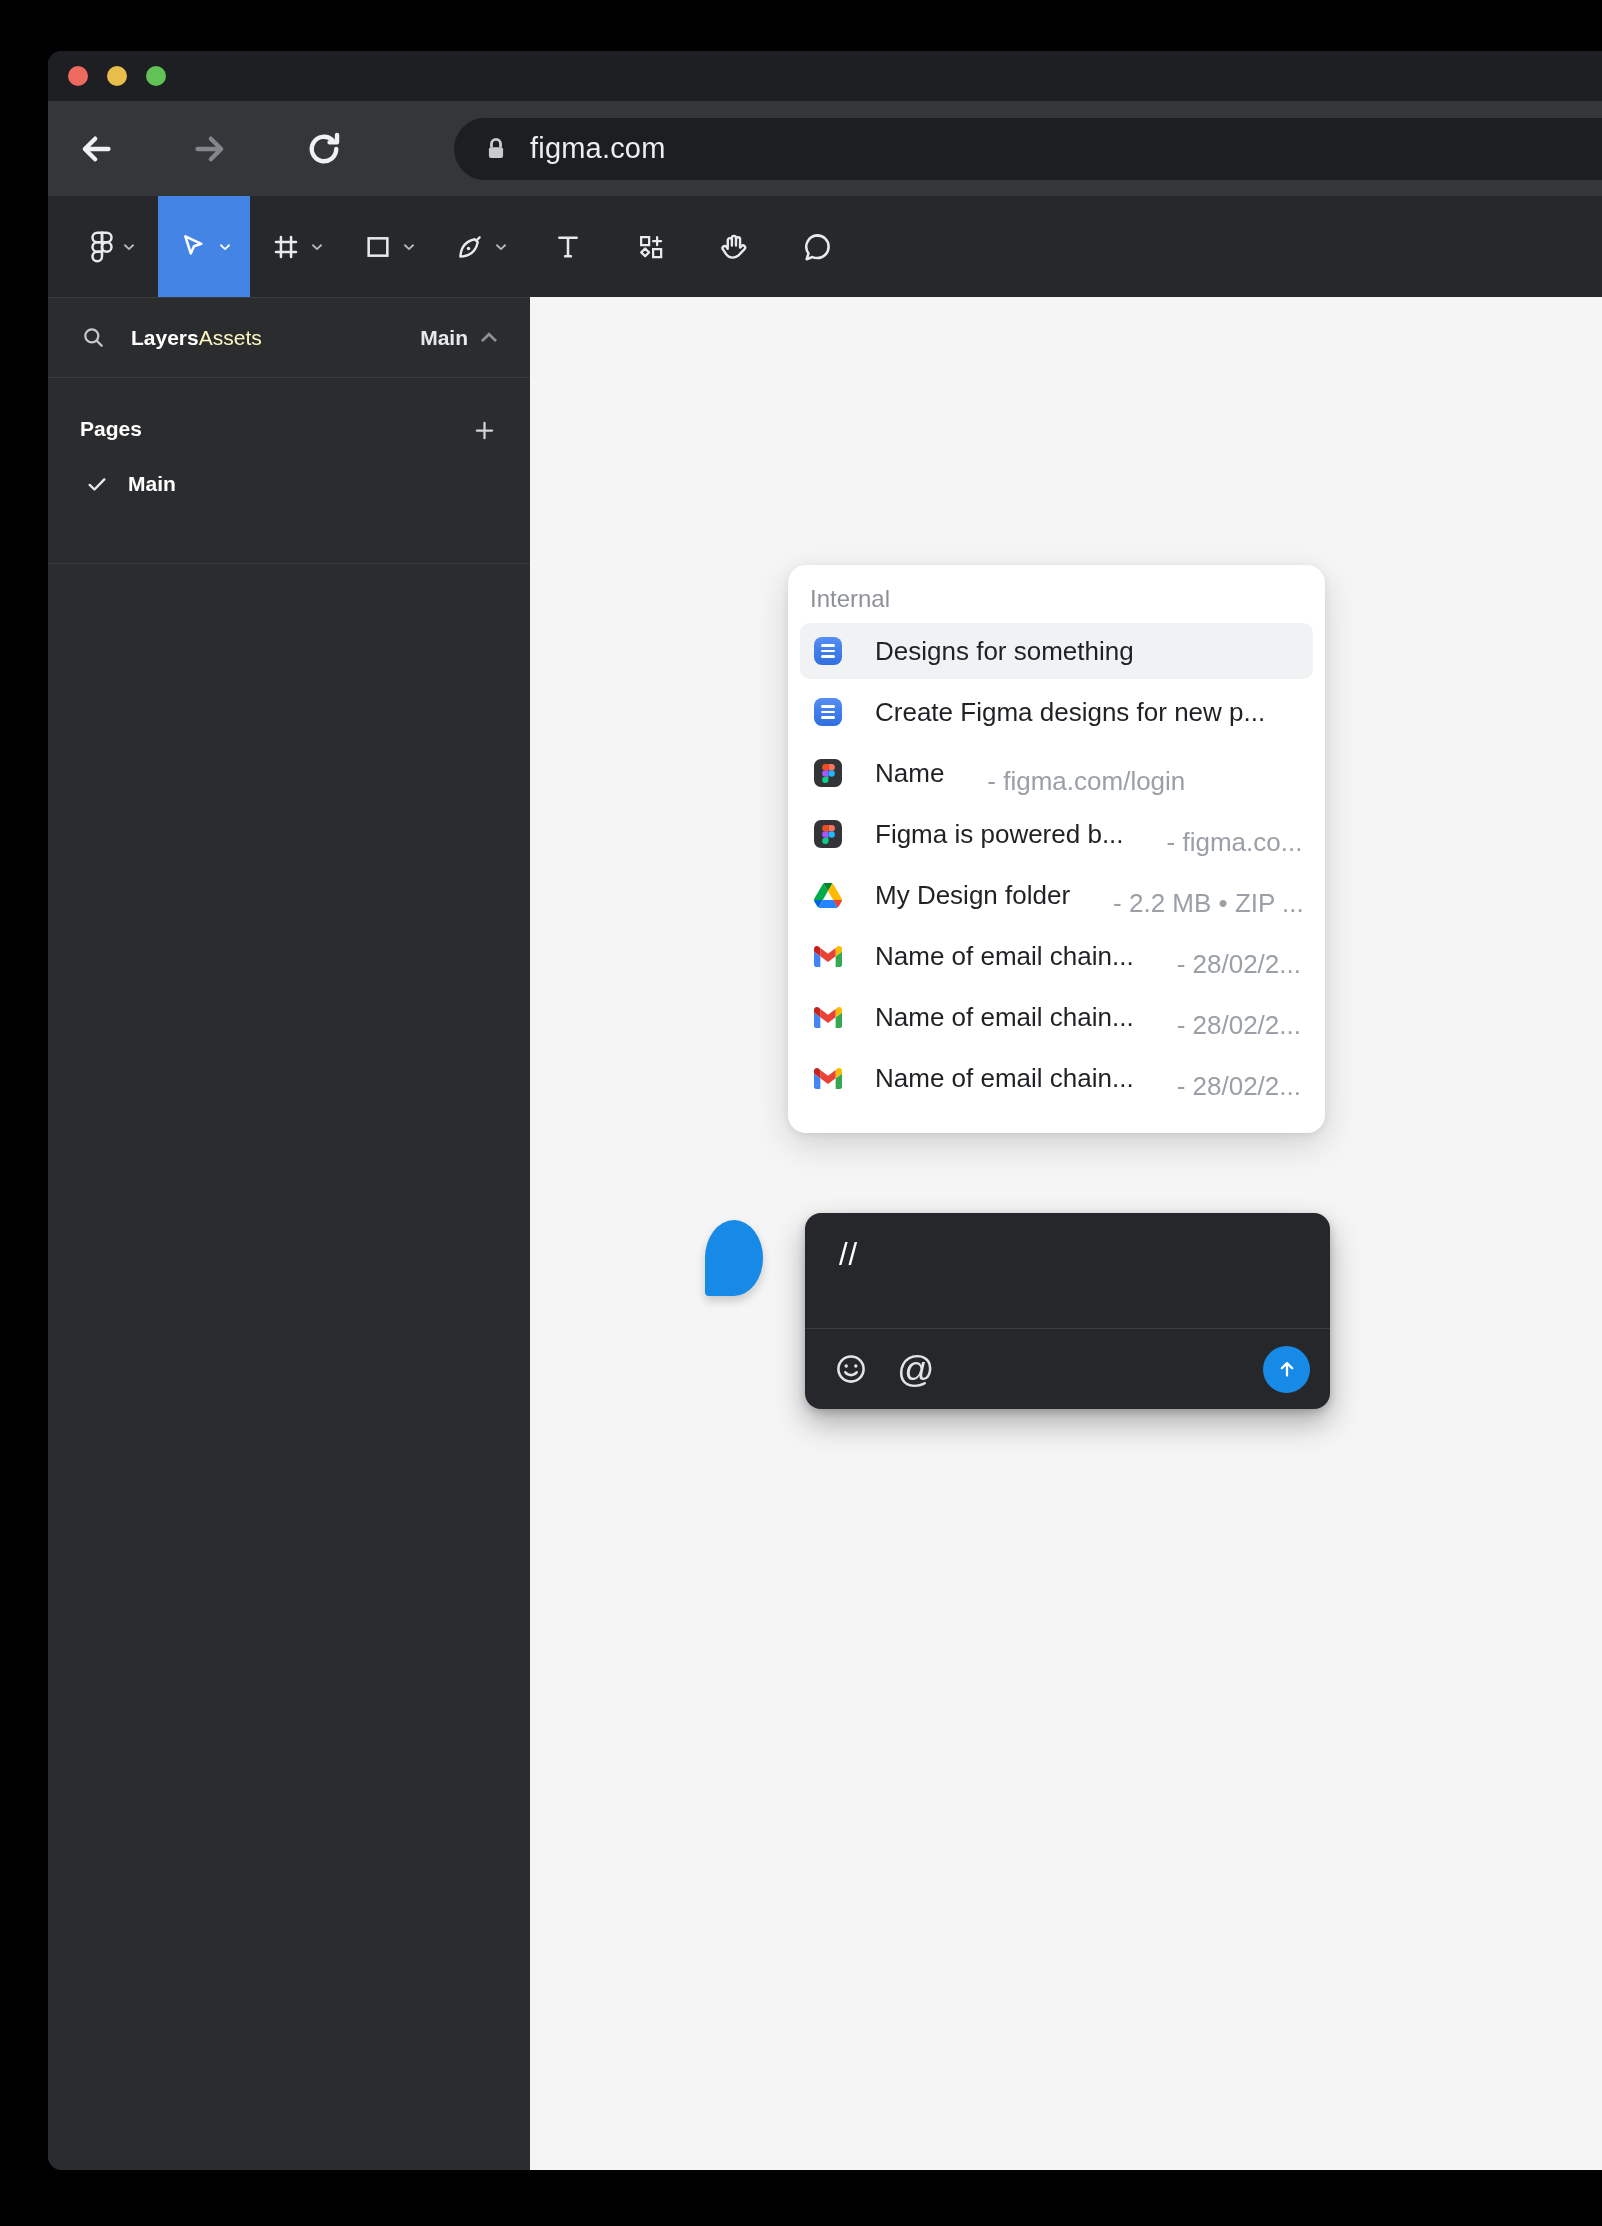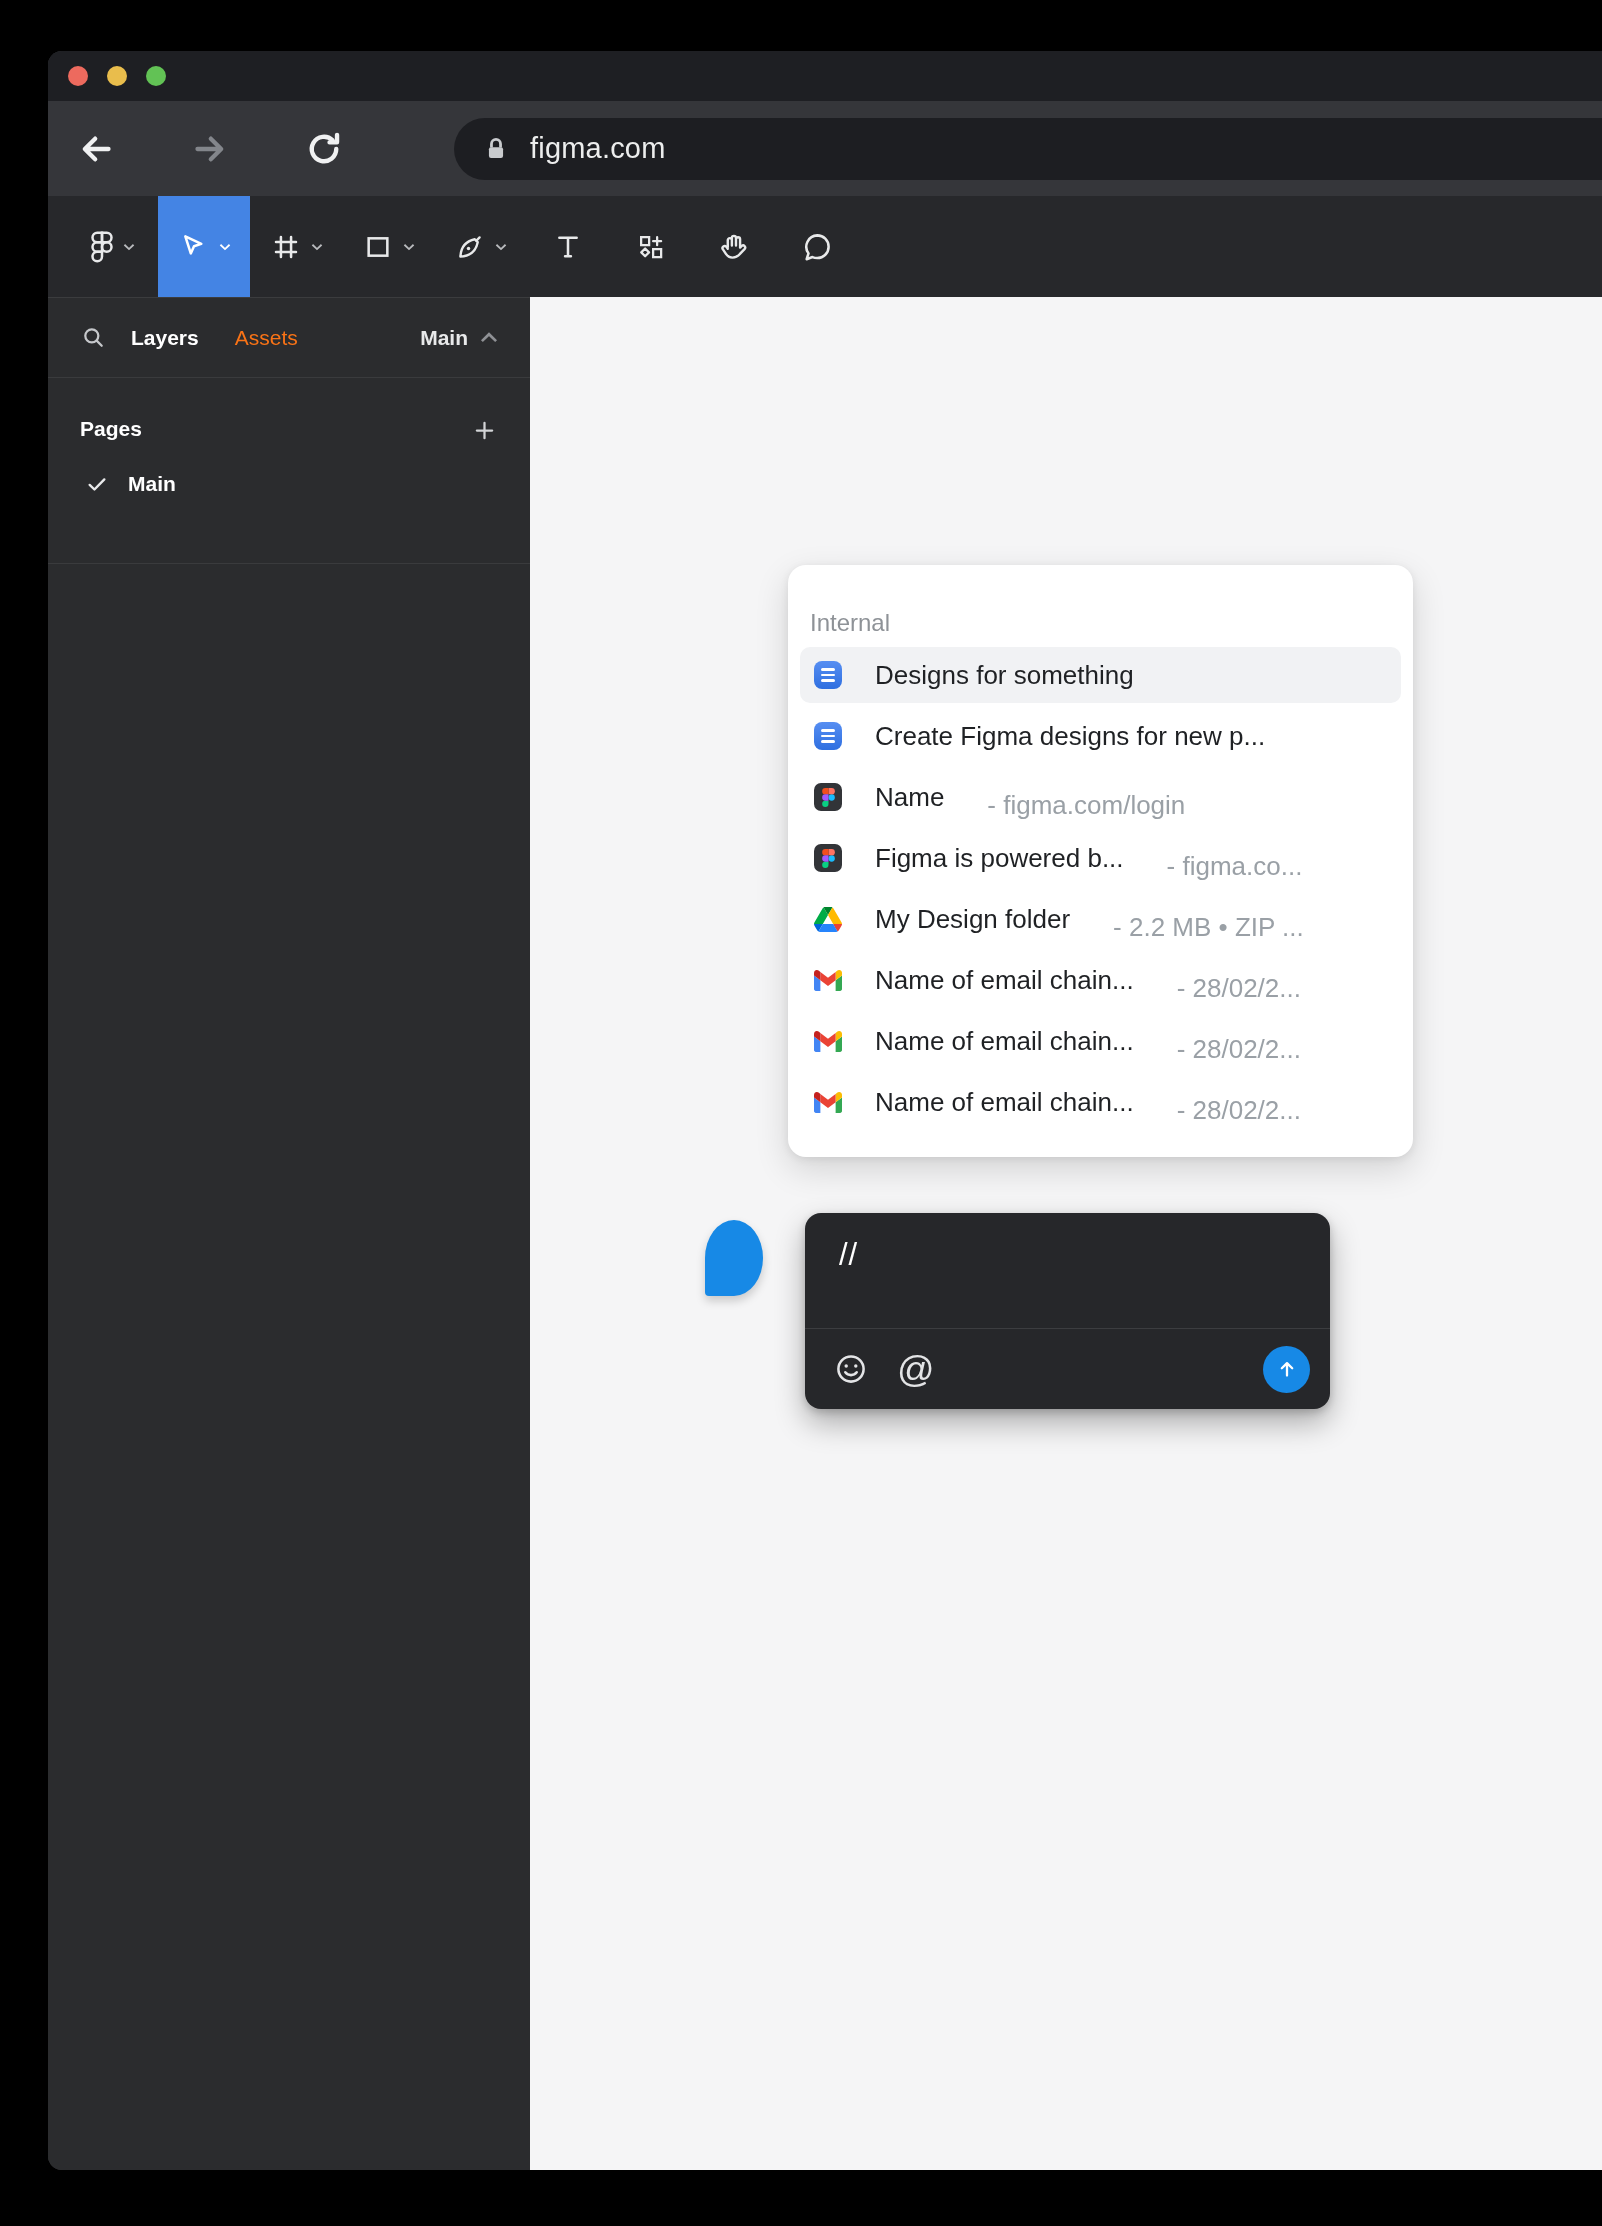--- a/index.html
+++ b/index.html
@@ -40,38 +40,38 @@
   .tool-narrow{width:83px;}
   .tool-selected{background:var(--selected-tool-blue);}
 
   .content{flex:1;display:flex;min-height:0;}
 
   
   .sidebar{width:482px;background:var(--sidebar-bg);border-top:1px solid #3b3c3e;display:flex;flex-direction:column;flex:0 0 auto;gap:15px;}
   .side-tabs{height:80px;display:flex;align-items:center;padding:0 32px;border-bottom:1.5px solid #3a3b3d;flex:0 0 auto;}
   .tab-label{font-size:21px;}
   .tab-active{color:#ffffff;font-weight:700;margin-left:24px;}
-  .tab-inactive{color:#f97316;margin-left:36px;}
+  .tab-inactive{color:#fef9c3;}
   .page-selector{margin-left:auto;display:flex;align-items:center;gap:12px;}
   .page-selector .tab-label{color:#e8e9ea;font-weight:700;}
 
   .pages-panel{height:171px;padding:24px 32px 0 32px;border-bottom:1.5px solid #3a3b3d;flex:0 0 auto;}
   .pages-head{display:flex;justify-content:space-between;}
   .pages-title{color:#ffffff;font-weight:700;font-size:21px;}
   .page-row{display:flex;align-items:center;margin-top:28px;padding-left:6px;gap:20px;}
   .page-row-label{color:#ffffff;font-weight:700;font-size:21px;}
   .side-rest{flex:1;}
 
   
   .canvas{flex:1;background:var(--canvas-bg);position:relative;min-width:0;}
 
   
-  .popup{position:absolute;left:258px;top:268px;width:625px;background:var(--popup-bg);
+  .popup{position:absolute;left:258px;top:268px;width:537px;background:var(--popup-bg);
     border-radius:18px;box-shadow:0 12px 34px rgba(0,0,0,.14),0 2px 8px rgba(0,0,0,.08);
-    padding:36px 12px 22px 12px;}
+    padding:12px 12px 22px 12px;}
   .pp-label{color:#8e9297;font-size:24px;padding:8px 10px 10px 10px;}
   .pp-label.second{margin-top:16px;}
   .pp-row{height:56px;display:flex;align-items:center;gap:33px;padding:0 14px;border-radius:10px;margin-bottom:5px;}
   .pp-row.highlight{background:#f1f2f4;}
   .pp-title{color:#1f2124;font-size:26px;white-space:nowrap;}
   .pp-suffix{color:#9aa0a6;font-size:26px;margin-left:10px;white-space:nowrap;margin-top:16px;}
 
   .doc-icon{width:28px;height:28px;border-radius:8px;background:linear-gradient(#568ef2,#2f6fe0);
     display:flex;flex-direction:column;align-items:center;justify-content:center;gap:3px;flex:0 0 auto;}
   .doc-icon span{display:block;width:14px;height:2.6px;border-radius:2px;background:#fff;}

